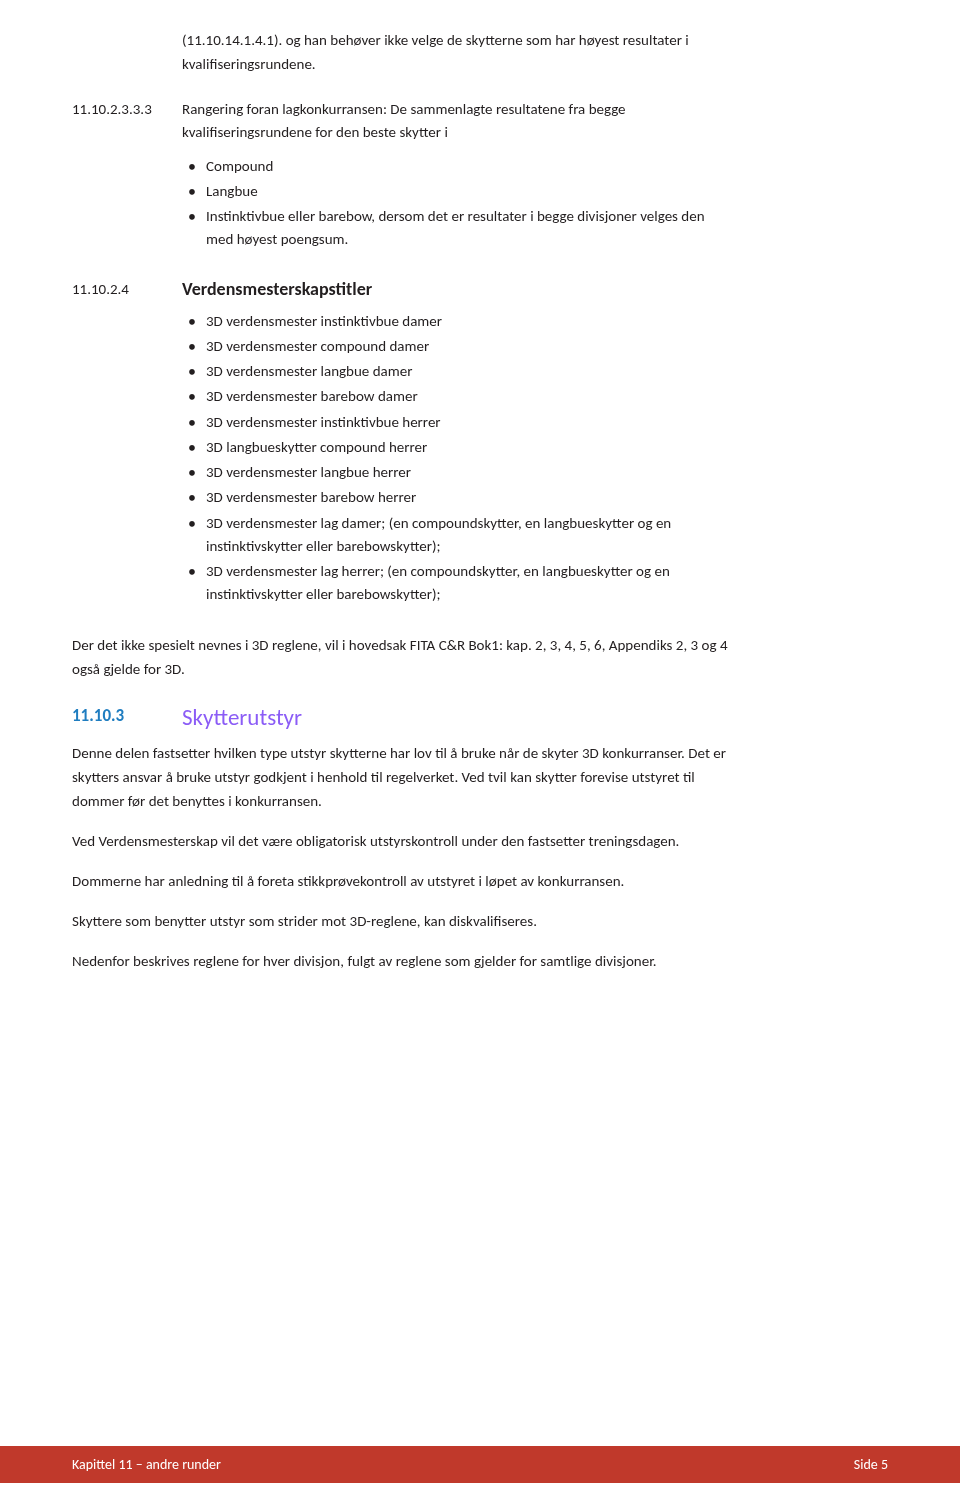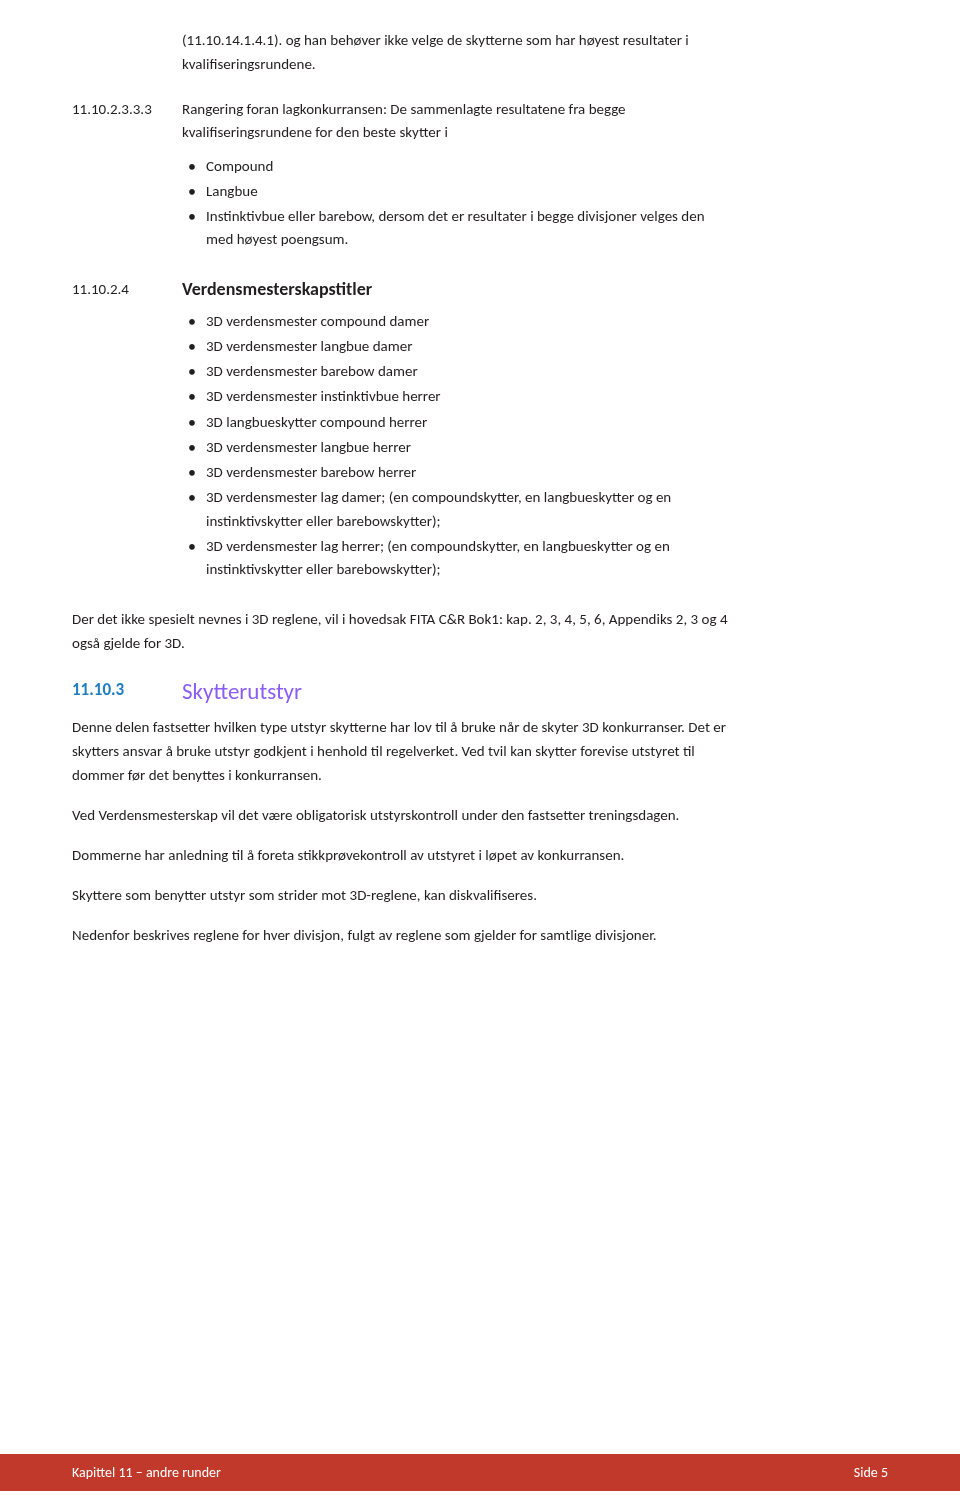--- a/index.html
+++ b/index.html
@@ -152,21 +152,21 @@
       background: #c0392b;
       color: #ffffff;
       display: flex;
       justify-content: space-between;
       align-items: center;
       padding: 10px 72px;
       font-size: 14px;
       font-weight: 400;
       width: 960px;
       position: relative;
-      bottom: 8px;
+      bottom: 16px;
     }
 
     .footer-left {
       color: #ffffff;
     }
 
     .footer-right {
       color: #ffffff;
     }
 
@@ -214,20 +214,21 @@
           <li>Instinktivbue eller barebow, dersom det er resultater i begge divisjoner velges den med høyest poengsum.</li>
         </ul>
       </div>
     </div>
 
     <div class="section-block-2">
       <div class="section-number-2">11.10.2.4</div>
       <div class="section-body">
         <div class="section-title-inline">Verdensmesterskapstitler</div>
         <ul class="bullet-list">
+          <li>3D verdensmester instinktivbue damer</li>
           <li>3D verdensmester compound damer</li>
           <li>3D verdensmester langbue damer</li>
           <li>3D verdensmester barebow damer</li>
           <li>3D verdensmester instinktivbue herrer</li>
           <li>3D langbueskytter compound herrer</li>
           <li>3D verdensmester langbue herrer</li>
           <li>3D verdensmester barebow herrer</li>
           <li>3D verdensmester lag damer; (en compoundskytter, en langbueskytter og en instinktivskytter eller barebowskytter);</li>
           <li>3D verdensmester lag herrer; (en compoundskytter, en langbueskytter og en instinktivskytter eller barebowskytter);</li>
         </ul>

